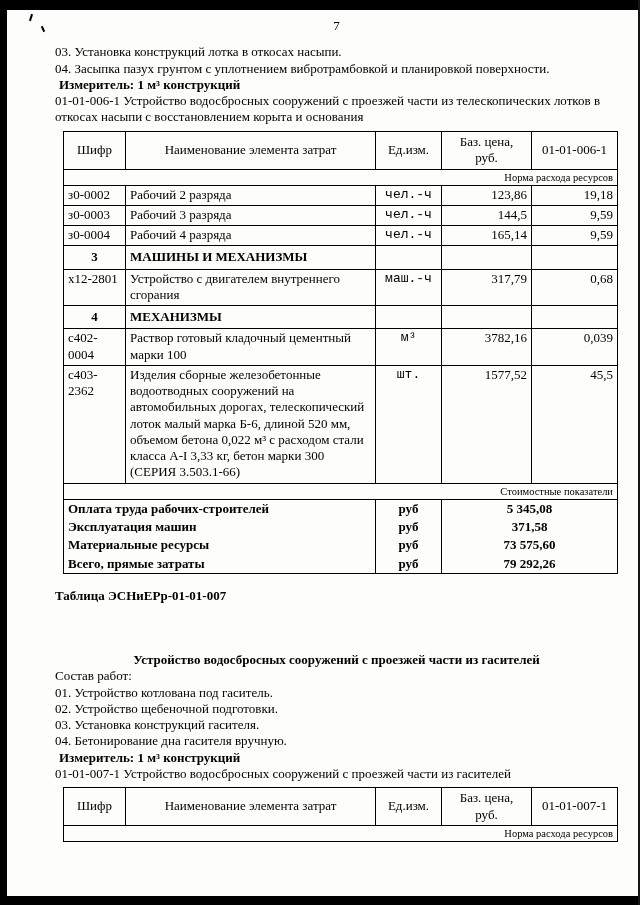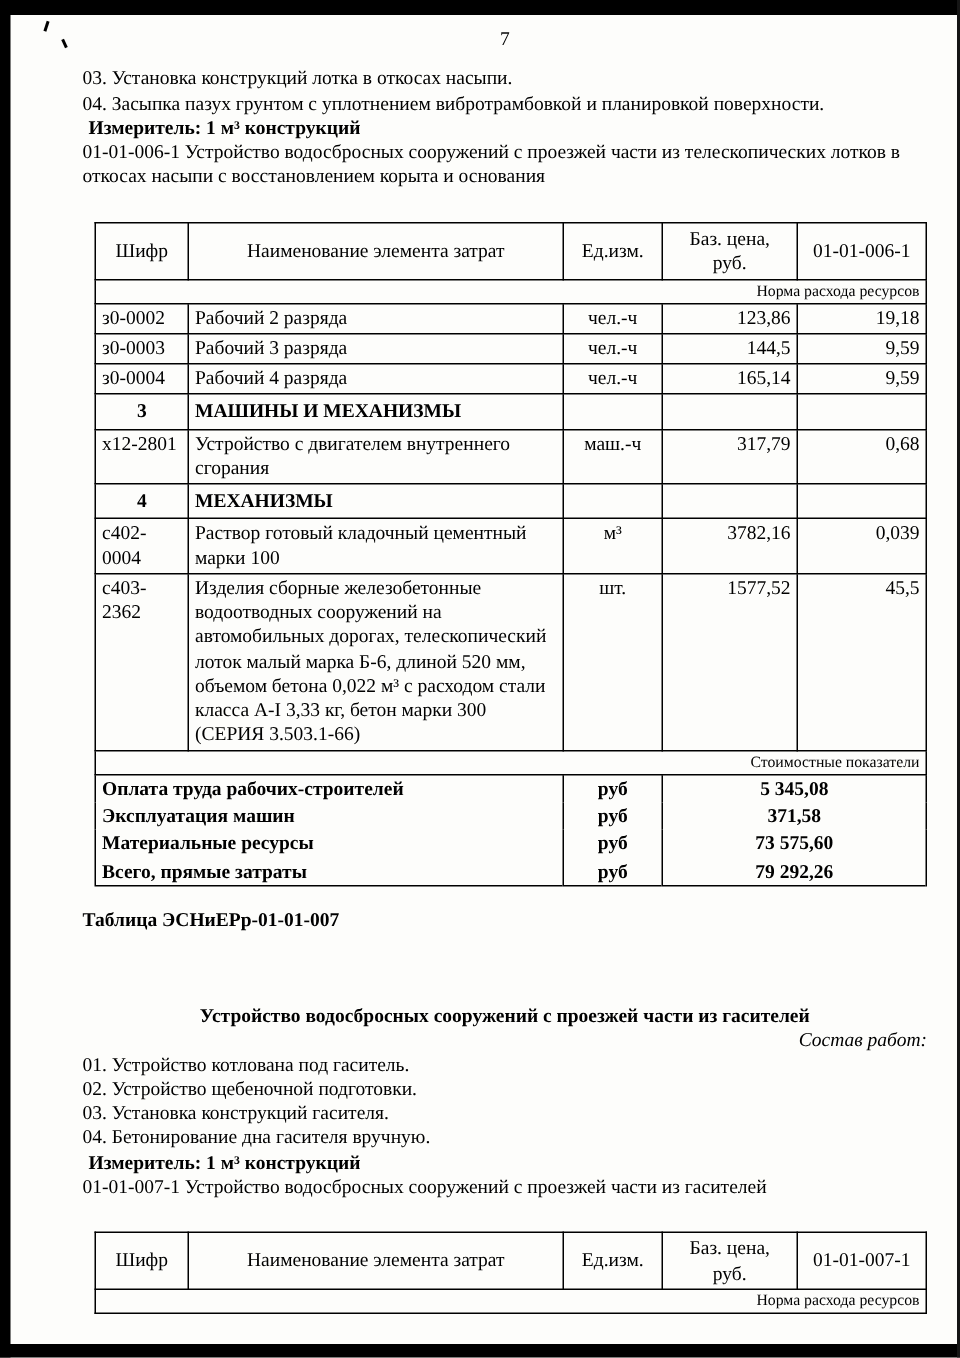--- a/index.html
+++ b/index.html
@@ -28,21 +28,21 @@
   .page-number { text-align:center; margin-bottom:10px; }
 
   .para  { margin:0; }
   .measure { font-weight:bold; padding-left:4px; }
   .caption { margin:0; }
 
   table.est {
     border-collapse:collapse;
     border:1.5px solid #000;
     width:554px;
-    margin:22px 0 0 8px;
+    margin:5px 0 0 8px;
     table-layout:fixed;
     font-size:13px;
   }
   table.est th, table.est td {
     border:1px solid #000;
     padding:1px 4px 2px;
     vertical-align:top;
     word-wrap:break-word;
   }
   table.est thead th {
@@ -52,38 +52,38 @@
     height:38px;
     padding:2px 6px;
   }
   tr.subhead td {
     font-size:10.5px;
     text-align:right;
     padding:1px 4px;
     height:15px;
   }
   td.code  { text-align:left; }
-  td.unit  { text-align:center; }
+  td.unit  { text-align:center;font-family:Liberation Mono, monospace; }
   td.price { text-align:right; padding-right:6px; }
   td.norm  { text-align:right; padding-right:6px; }
   tr.section-row td { font-weight:bold; padding-top:3px; padding-bottom:3px; }
   tr.section-row td.code { text-align:center; }
   tr.pad td { padding-bottom:13px; }
   tr.total-row td {
     border-top:none; border-bottom:none;
     font-weight:bold;
     padding:1px 4px;
   }
   td.tlabel { padding-left:8px; }
   td.tunit  { text-align:center; }
   td.tvalue { text-align:center; padding-right:6px; }
 
   .tbl-label { font-weight:bold; margin-top:14px; }
   .center-title { font-weight:bold; text-align:center;margin-top:48px; }
-  .works-label { font-style:italic; text-align:right; }
+  .works-label { text-align:left; }
 </style>
 </head>
 <body>
 
 <div class="bar-top"></div>
 <div class="bar-left"></div>
 <div class="bar-bottom"></div>
 <div class="bar-right"></div>
 <div class="scan-mark1"></div>
 <div class="scan-mark2"></div>

